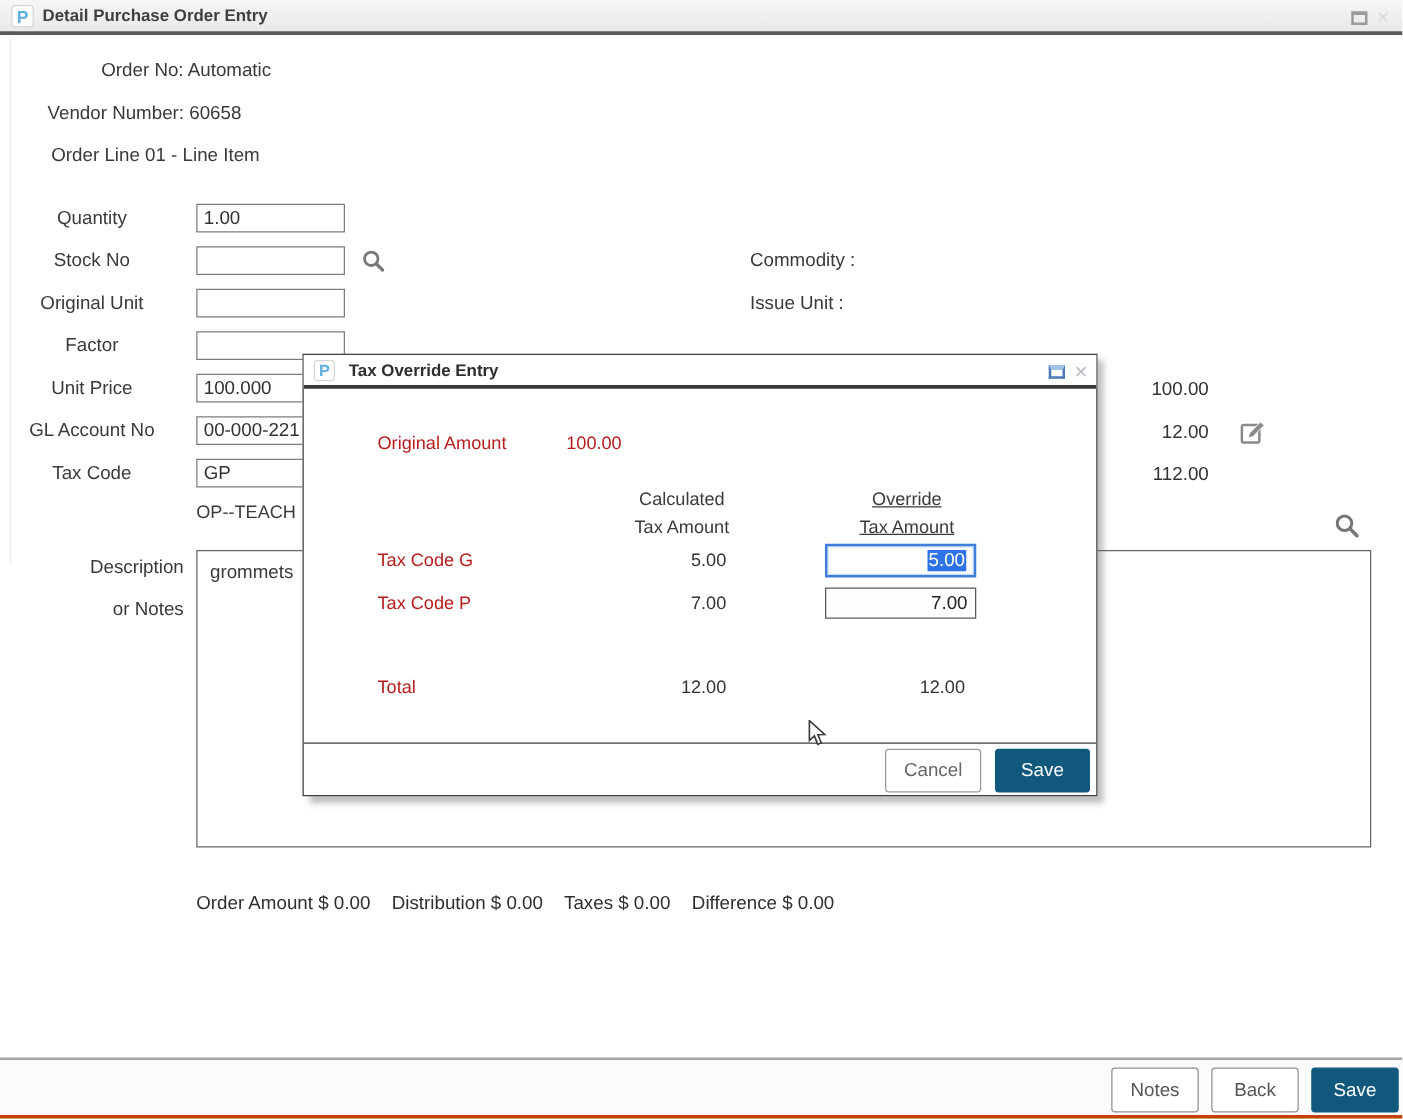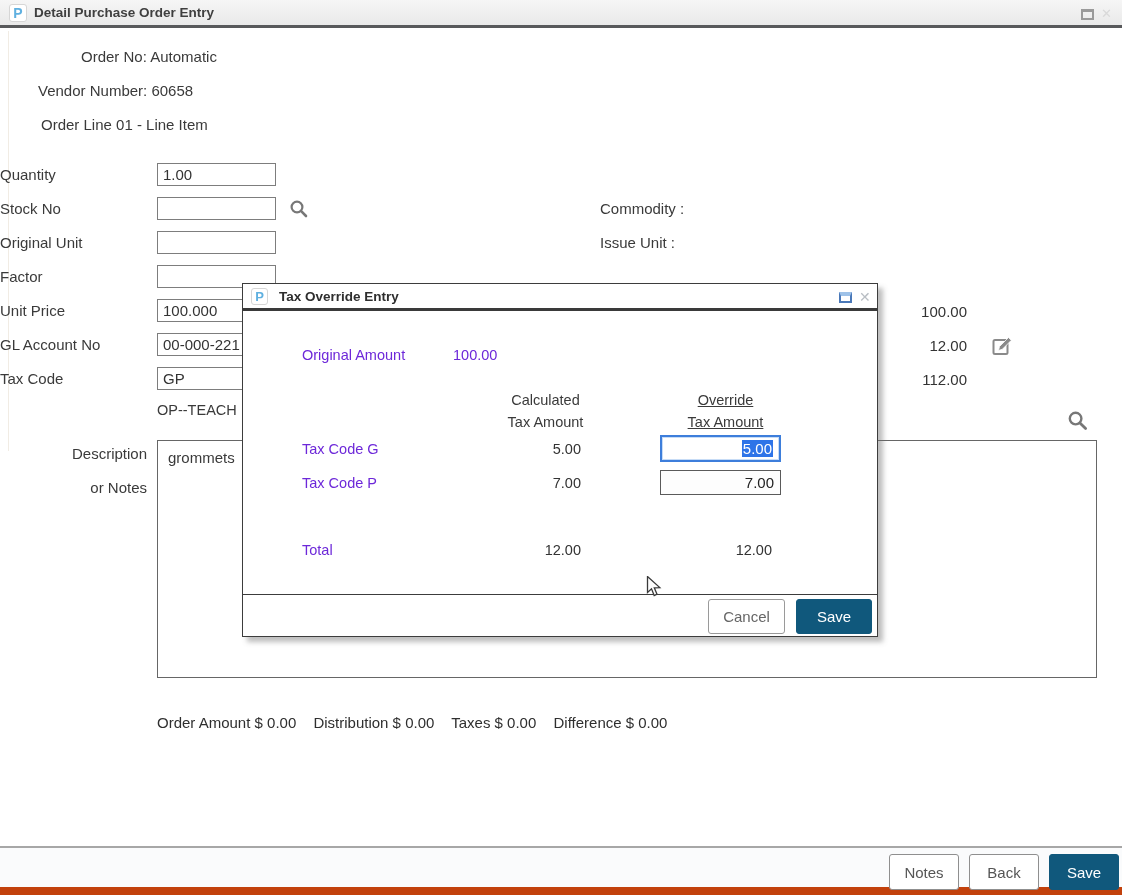--- a/index.html
+++ b/index.html
@@ -29,21 +29,21 @@
   .win-restore.main { left:1081px; }
   .win-x-faint { position:absolute; left:1101px; top:6px; font-size:13px; color:#d9d9d9; }
   .left-faint-line { position:absolute; left:8px; top:31px; width:1px; height:420px; background:#f1ece4; }
 
   
   .hdr { position:absolute; font-size:15px; color:#3a3a3a;text-align:center; }
 
   
   .frow { position:absolute; height:23px; }
   .flabel {
-    position:absolute; left:0; top:0; width:147px; text-align:left;
+    position:absolute; left:0; top:0; width:147px; text-align:center;
     font-size:15px; line-height:23px; color:#3a3a3a;
   }
   .finput {
     position:absolute; left:157px; top:0; width:119px; height:23px;
     border:1px solid #7d7d7d; background:#fff; font-family:"Liberation Sans",sans-serif;
     font-size:15px; padding:0 5px; color:#333;
   }
   .icon-btn { position:absolute; cursor:pointer; }
 
   .desc-box {
@@ -55,21 +55,21 @@
 
   
   .rlabel { position:absolute; font-size:15px; color:#3a3a3a; }
   .rvalue { position:absolute; left:850px; width:117px; text-align:right; font-size:15px; color:#333; }
 
   
   .summary { position:absolute; left:157px; top:714px; font-size:15px; color:#2f2f2f; }
   .summary span { margin-right:13px; }
   .bottombar {
     position:absolute; left:0; top:846px; width:1122px; height:49px;
-    background:#fafbfc; border-top:2px solid #a7a7a7; border-bottom:8px solid #c2410c; z-index:5;
+    background:#fafbfc; border-top:2px solid #a7a7a7; border-bottom:3px solid #c2410c; z-index:5;
   }
   .btn {
     position:absolute; top:6px; height:36px; width:70px;
     background:#fff; border:1px solid #8f8f8f; border-radius:3px;
     font-family:"Liberation Sans",sans-serif; font-size:15px; color:#555; cursor:pointer;
   }
   .btn.primary { background:#10587c; border-color:#10587c; color:#fff; }
 
   
   .modal {
@@ -80,21 +80,21 @@
   .modal-titlebar {
     position:absolute; left:0; top:0; width:100%; height:27px; background:#fff;
     border-bottom:3px solid #3a3a3a; display:flex; align-items:center;
   }
   .modal-title { margin-left:11px; font-size:13.5px; font-weight:bold; color:#2e2e2e; }
   .modal-restore {
     position:absolute; left:596px; top:8px; width:13px; height:11px;
     border:2px solid #4a78b8; border-top:4px solid #9fc2e8;
   }
   .modal-x { position:absolute; left:616px; top:5px; font-size:14px; color:#b9bec4; cursor:pointer; }
-  .m-text { position:absolute; font-size:14.5px; color:#6d28d9; }
+  .m-text { position:absolute; font-size:14.5px; color:#b91c1c; }
   .m-col-head { position:absolute; width:145px; text-align:center; font-size:14.5px; color:#3a3a3a; line-height:22px; }
   .m-calc { position:absolute; left:238px; width:100px; text-align:right; font-size:14.5px; color:#333; }
   .m-override-input {
     position:absolute; left:417px; width:121px; height:25px;
     border:1px solid #5a5a5a; background:#fdfdfd; text-align:right;
     font-family:"Liberation Sans",sans-serif; font-size:15px; padding:0 6px; color:#222;
   }
   .m-override-input.focused {
     border:2px solid #3d7edb; box-shadow:inset 0 0 0 1px #c7dcf6; height:27px;
     display:flex; align-items:center; justify-content:flex-end; background:#fff;

